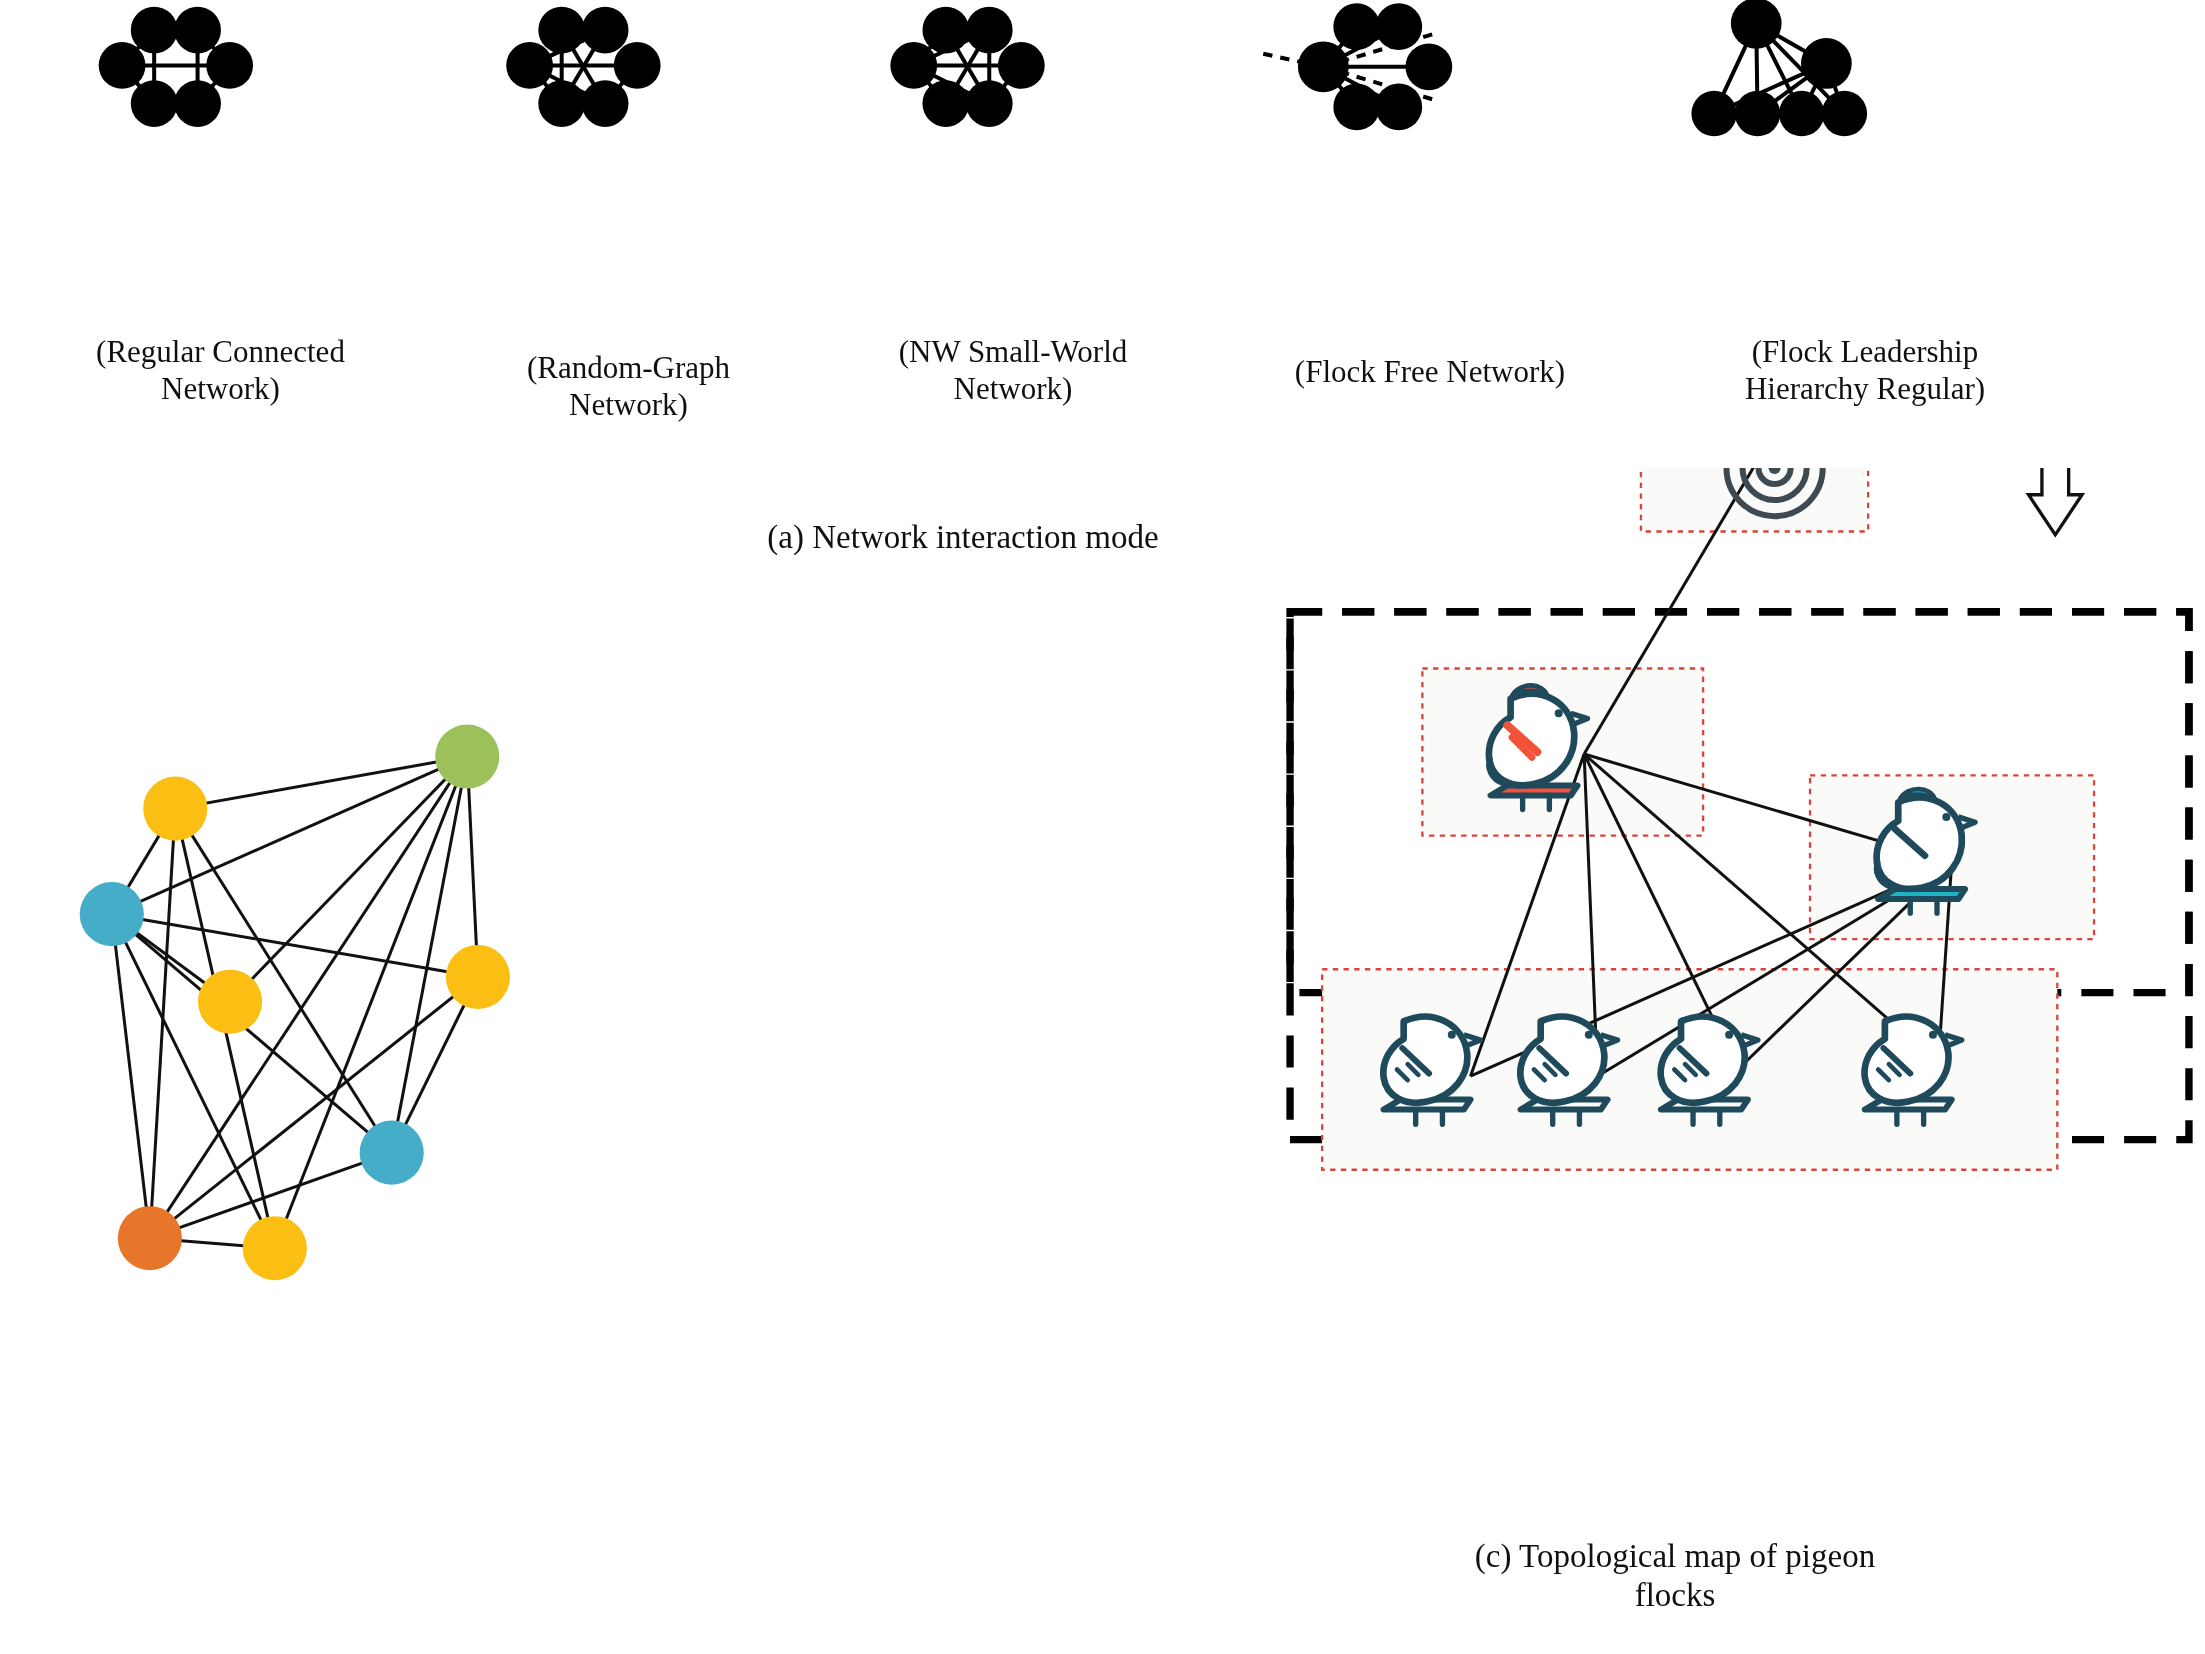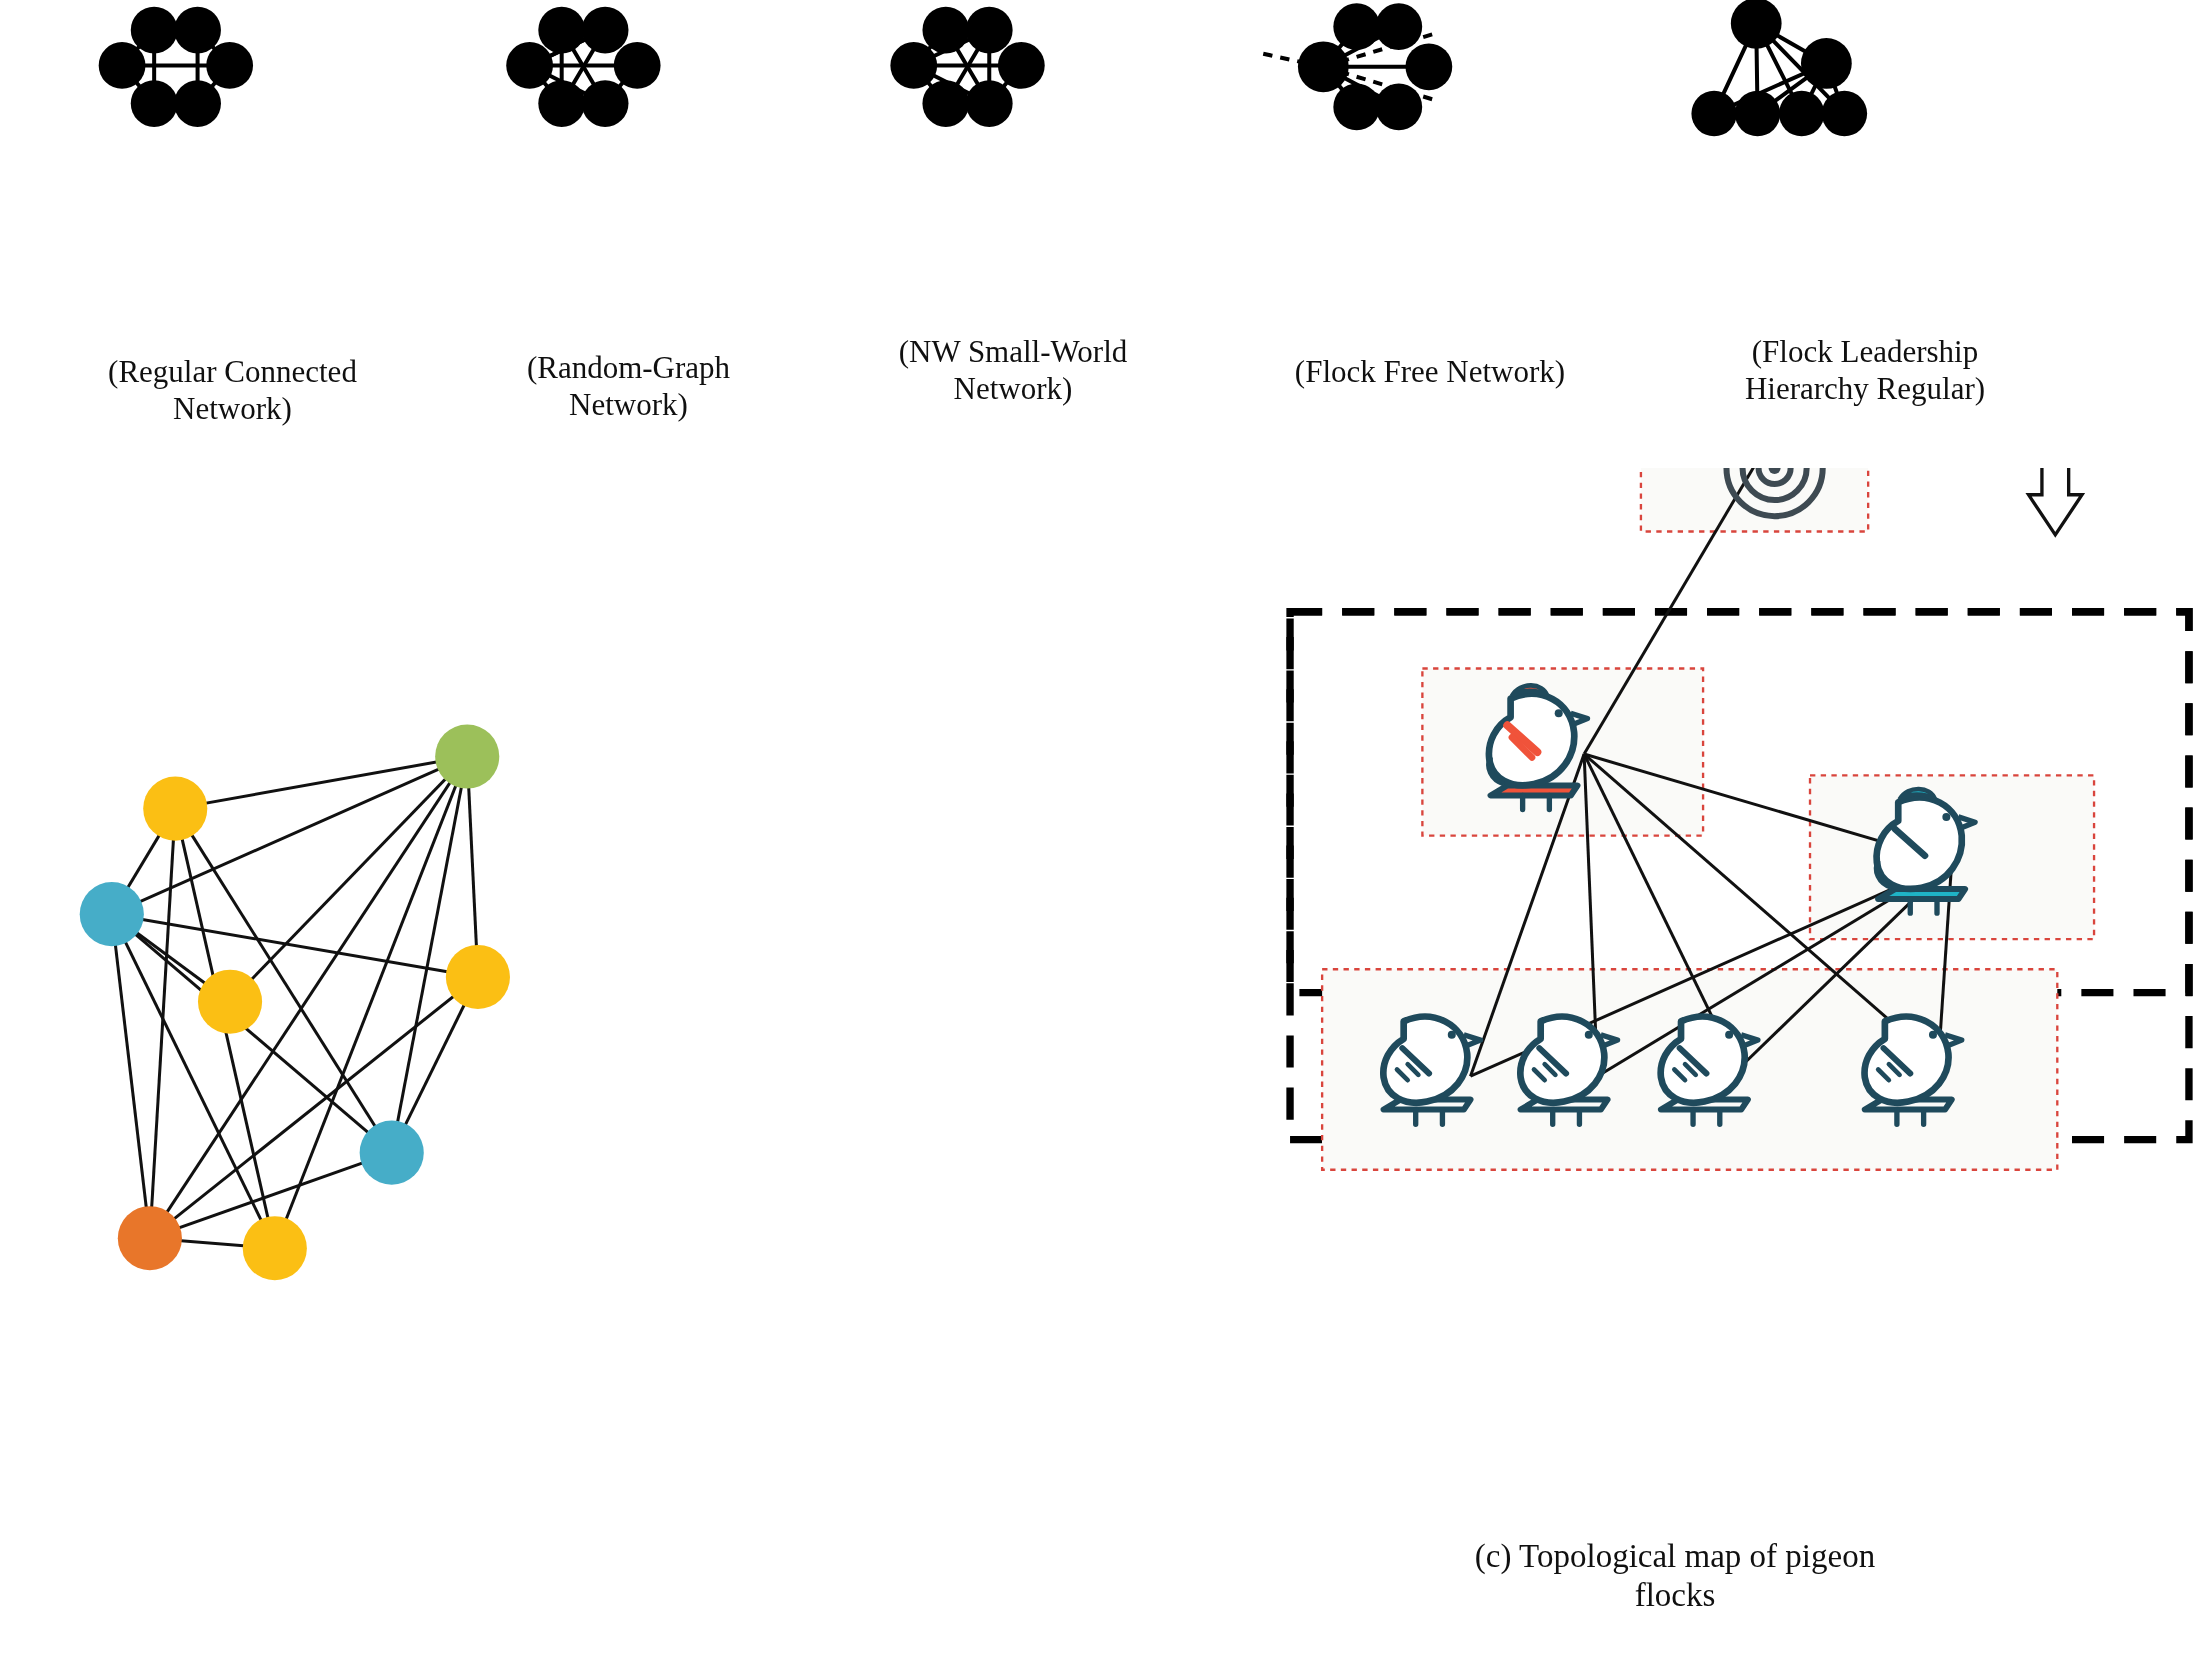--- a/index.html
+++ b/index.html
@@ -135,30 +135,31 @@
           <circle cx="233" cy="95" r="38"></circle>
           <circle cx="65" cy="170" r="34"></circle>
             <circle cx="130" cy="170" r="34"></circle>
           <circle cx="196" cy="170" r="34"></circle>
             <circle cx="260" cy="170" r="34"></circle>
         </g>
       </g>
     </svg>
   </div>
 
-  <div class="cap netcap" style="left:52px;top:334px;width:361px;margin-top:20px;">(Regular Connected
+  <div class="cap netcap" style="left:40px;top:334px;width:361px;">(Regular Connected
 Network)</div>
   <div class="cap netcap" style="left:468px;top:350px;width:321px;">(Random-Graph
 Network)</div>
   <div class="cap netcap" style="left:849px;top:334px;width:328px;">(NW Small-World
 Network)</div>
   <div class="cap netcap" style="left:1223px;top:354px;width:414px;">(Flock Free Network)</div>
   <div class="cap netcap" style="left:1658px;top:334px;width:414px;">(Flock Leadership
 Hierarchy Regular)</div>
 
+  <div class="cap cap-big" style="left:562px;top:518px;width:802px;">(a) Network interaction mode</div>
 
   <div class="abs" style="left:53px;top:675px;width:628px;height:628px;">
     <svg width="628" height="628" viewBox="0 0 940 940">
       <g stroke="#111" stroke-width="4.5" fill="none">
         <line x1="183" y1="200" x2="620" y2="122"></line>
         <line x1="183" y1="200" x2="88" y2="358"></line>
         <line x1="183" y1="200" x2="507" y2="715"></line>
         <line x1="183" y1="200" x2="332" y2="858"></line>
         <line x1="183" y1="200" x2="145" y2="843"></line>
 

